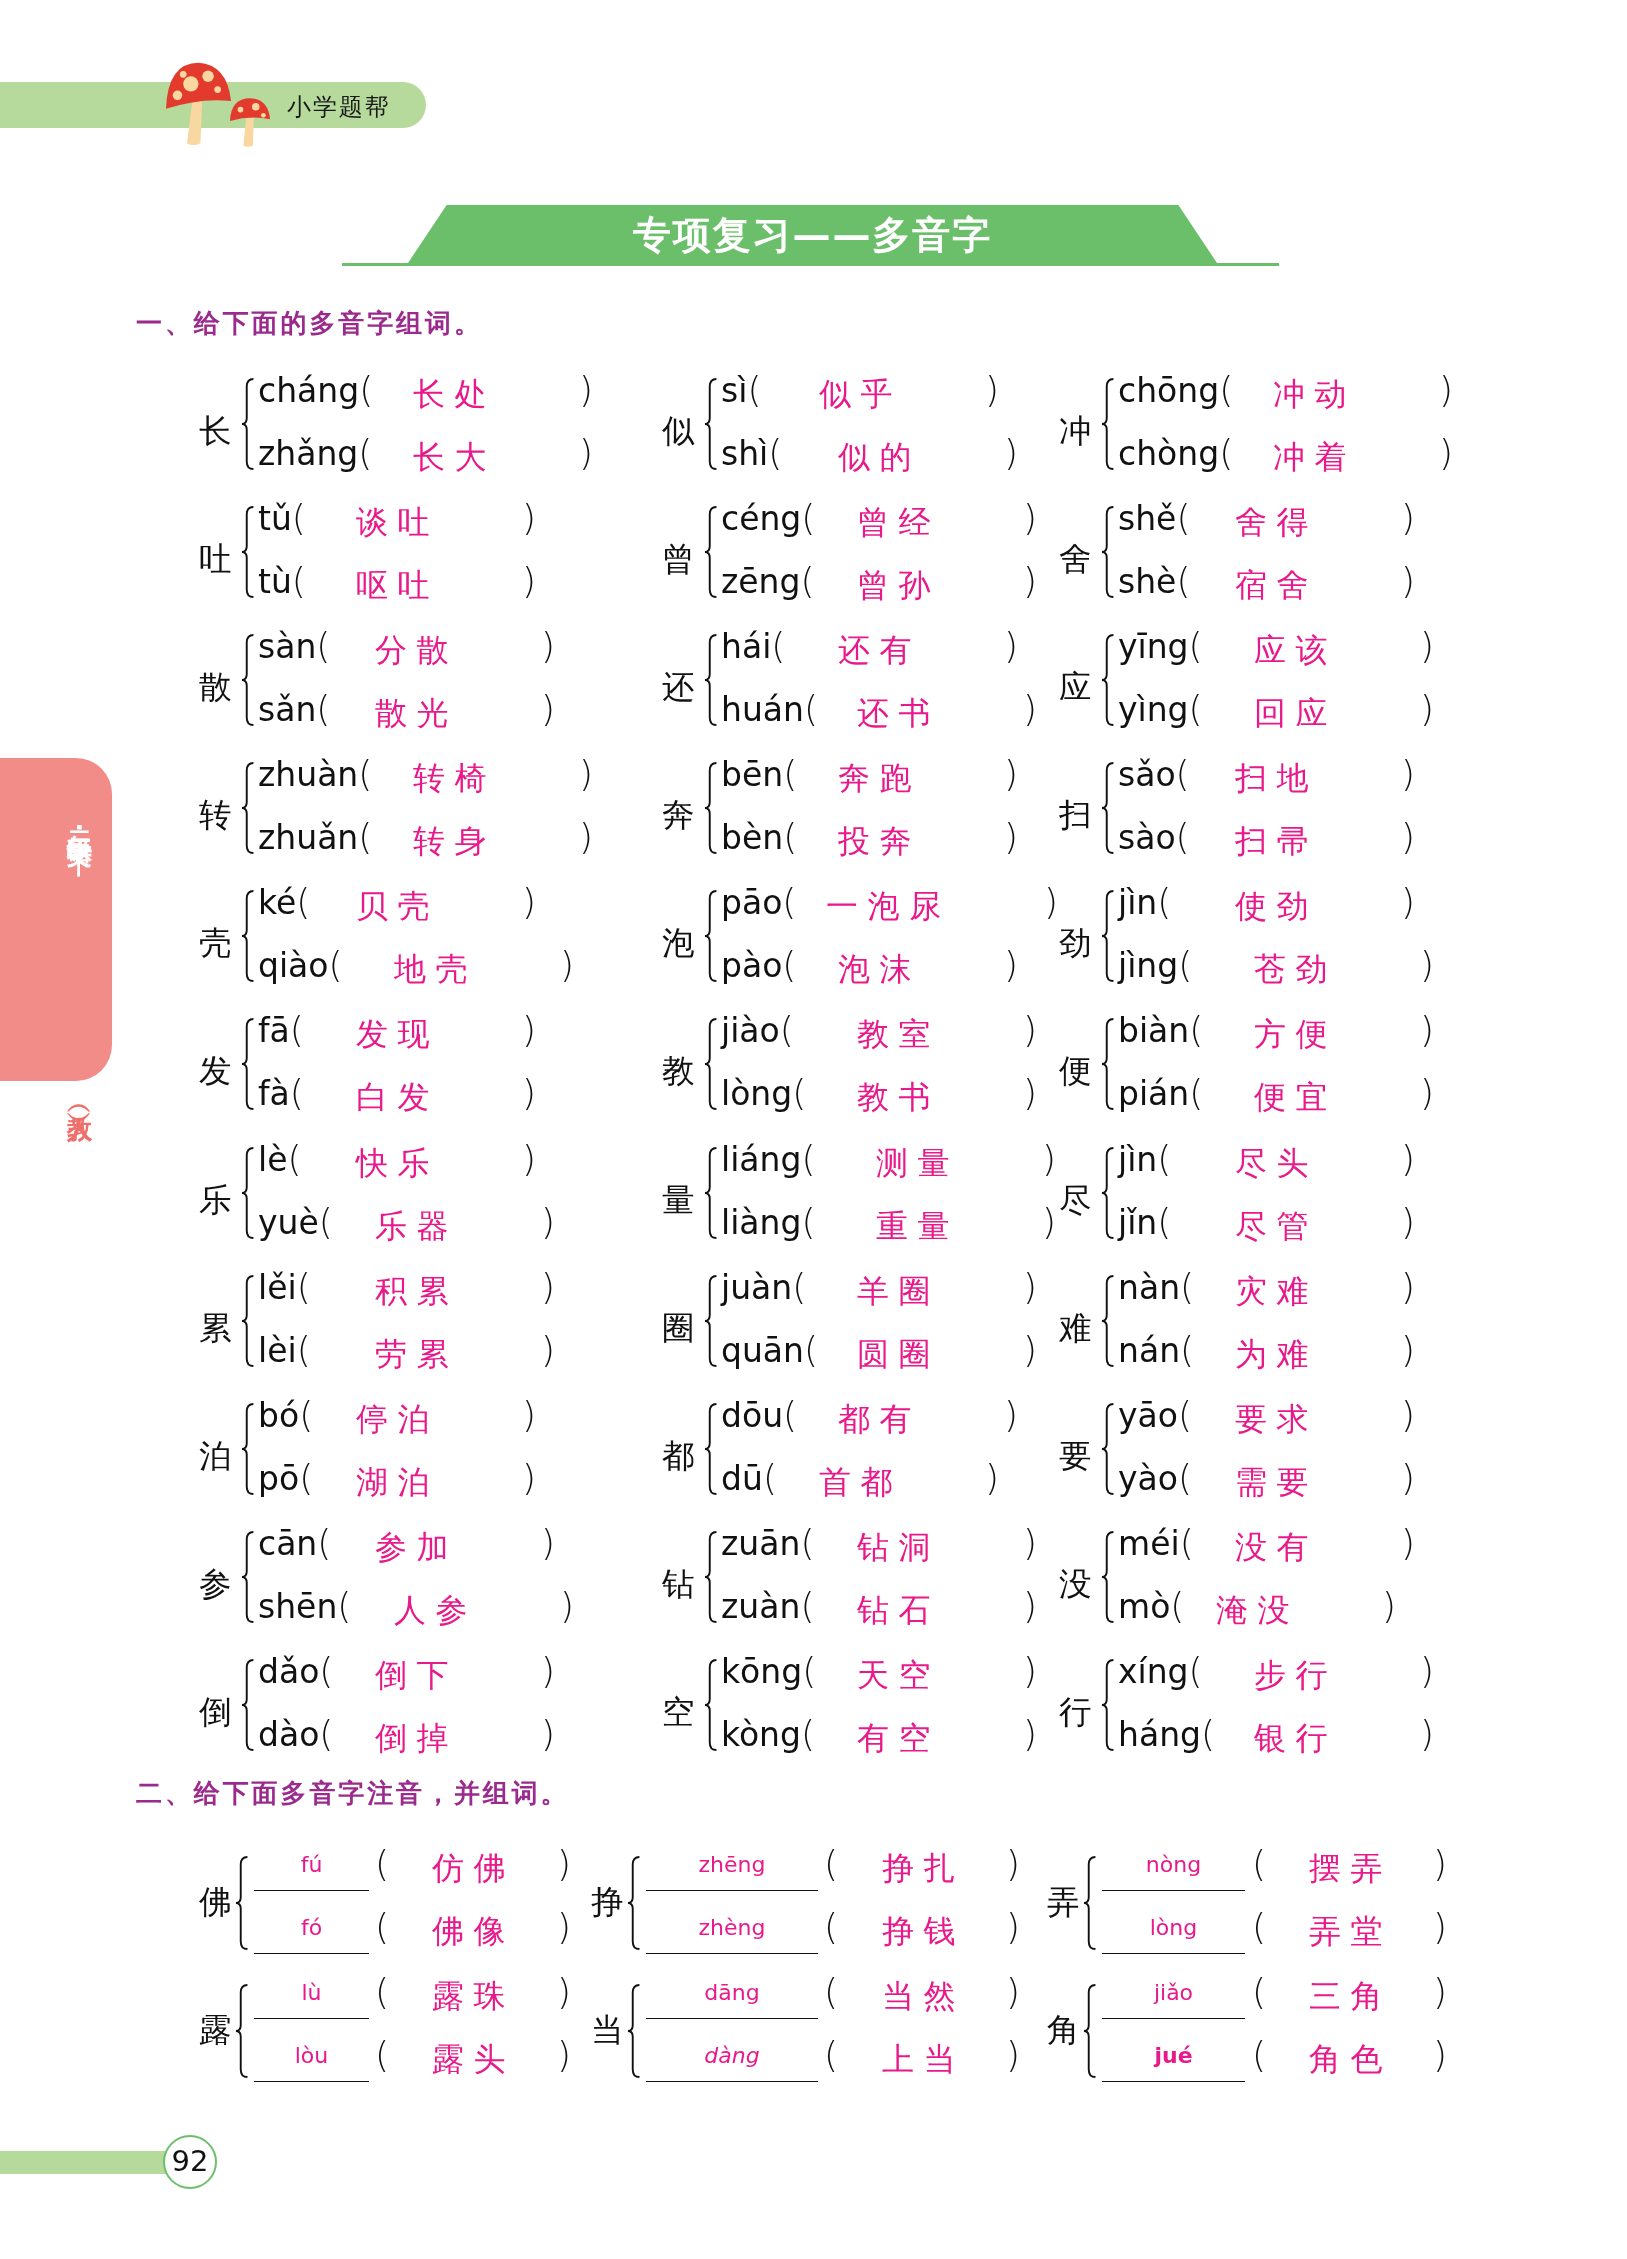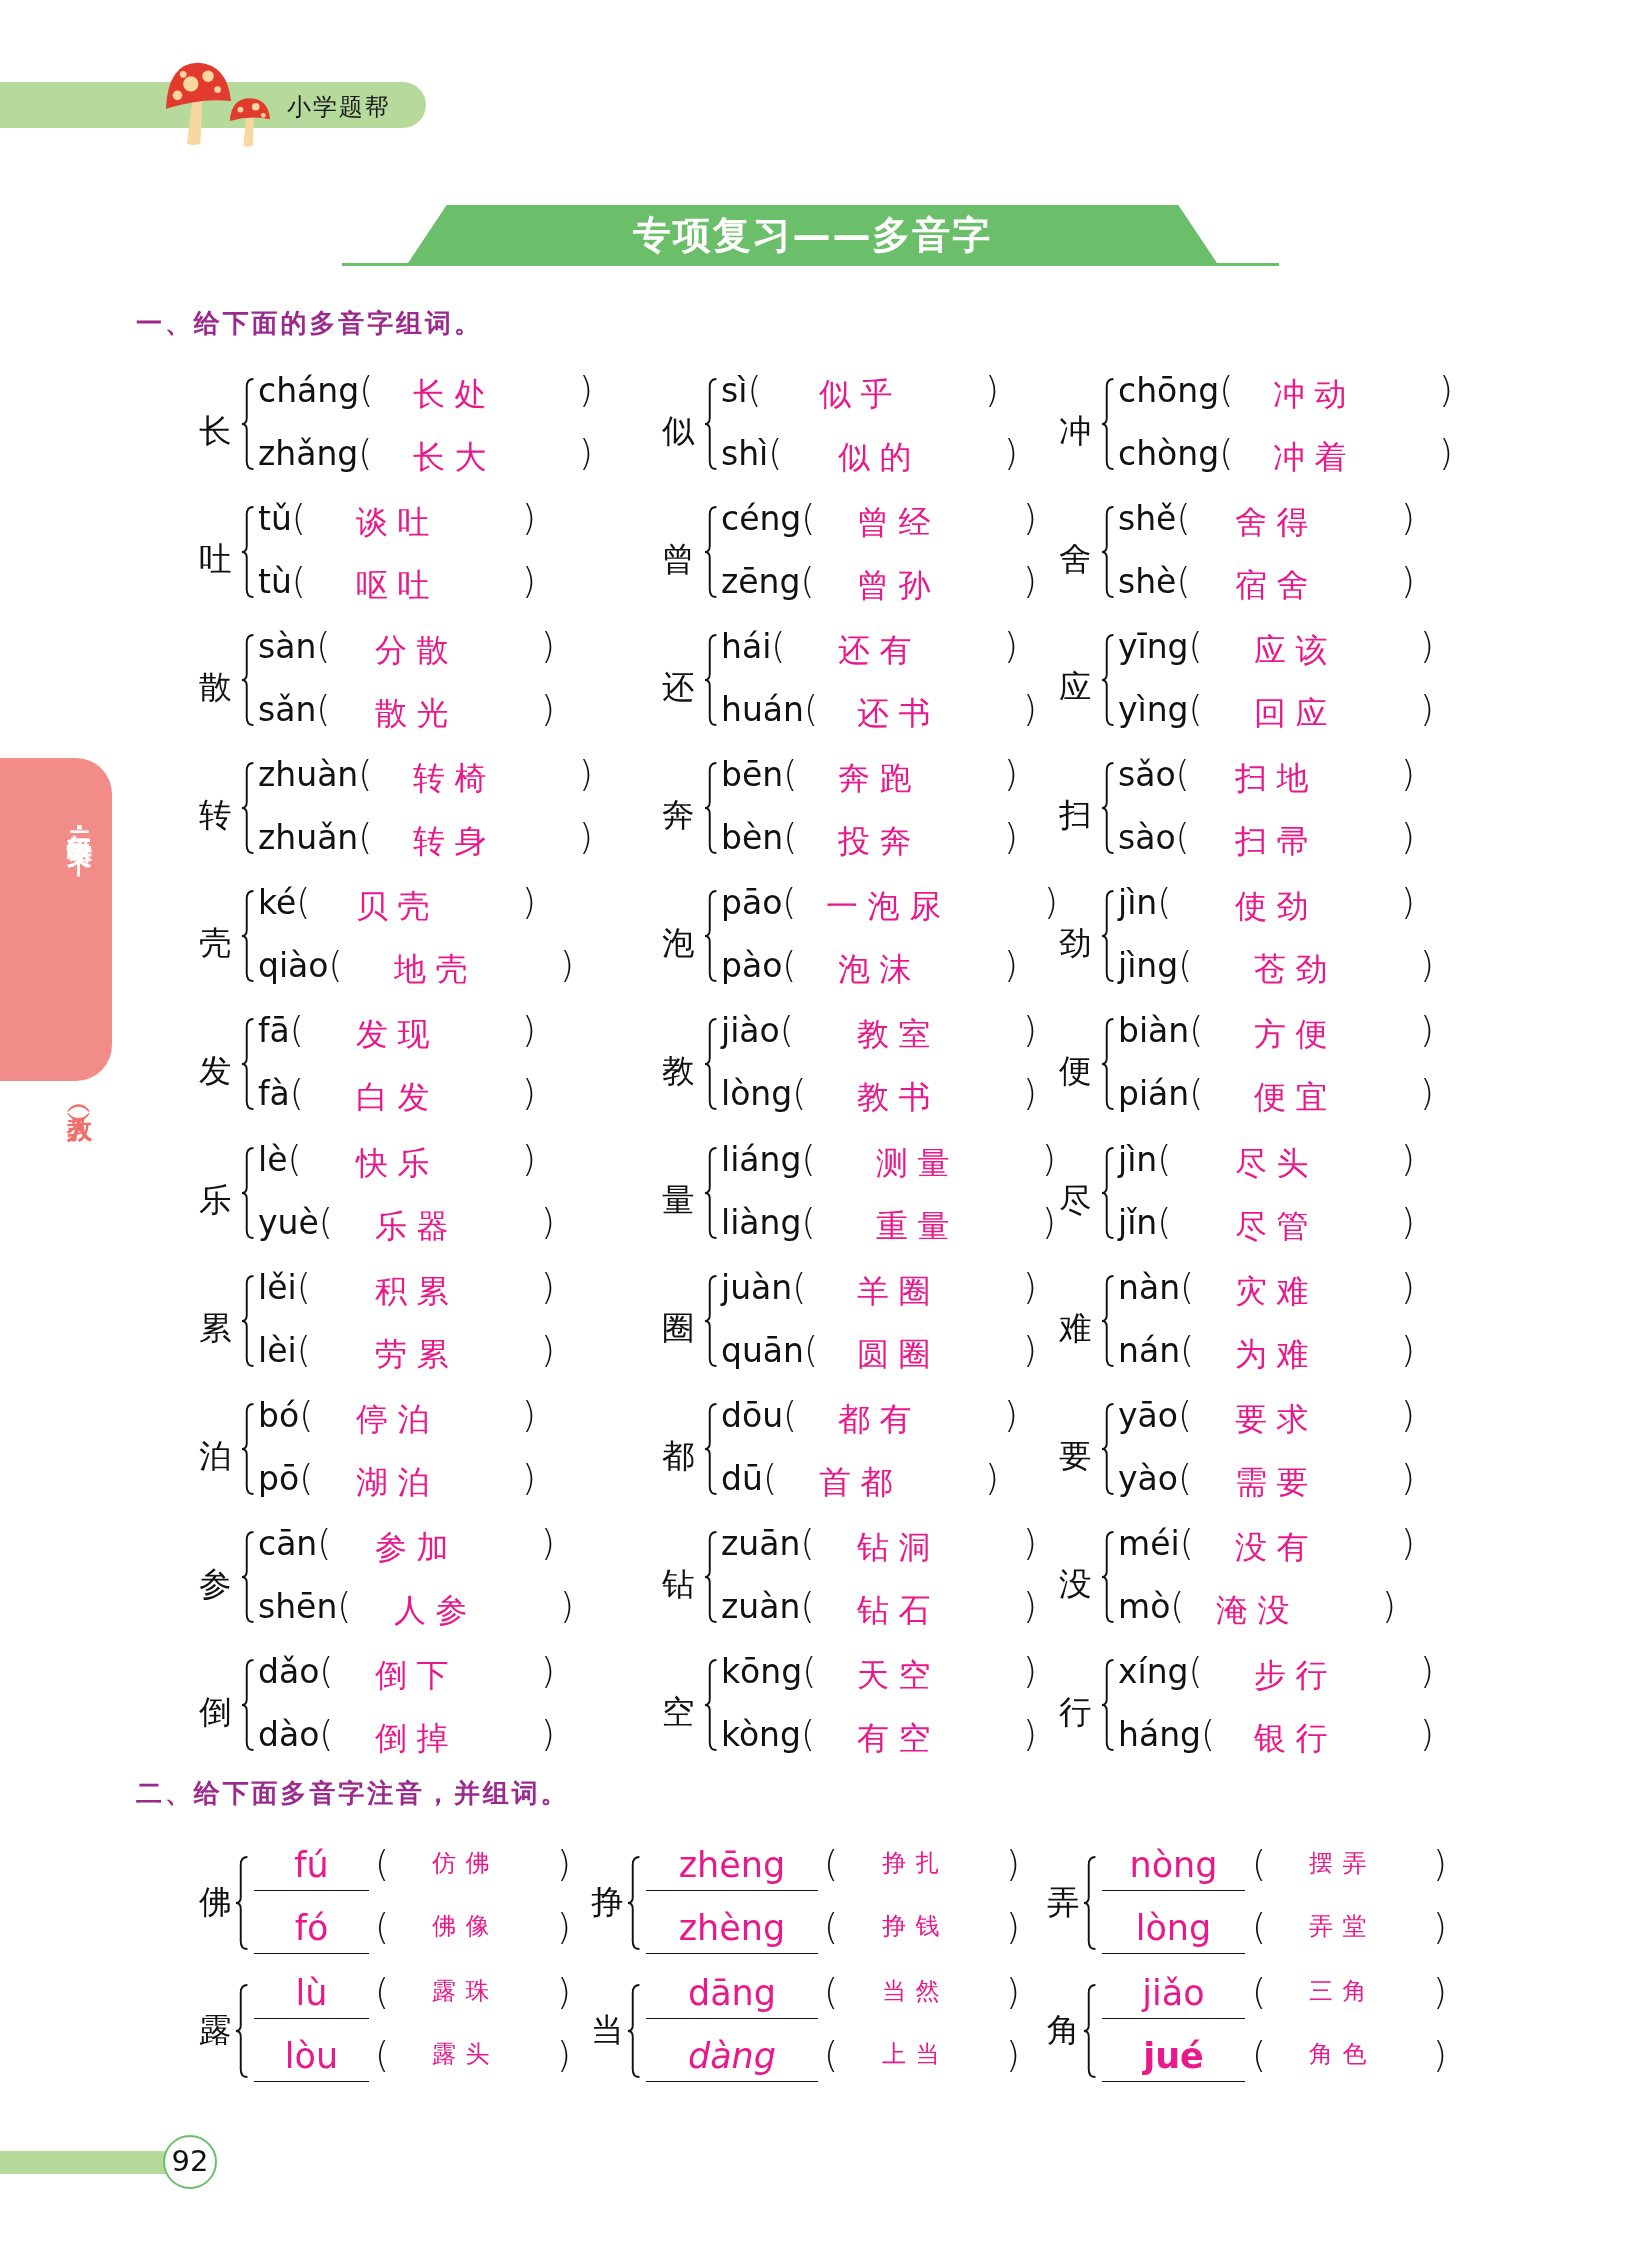--- a/index.html
+++ b/index.html
@@ -66,23 +66,23 @@
   .word {
     position: absolute; font-size: 32px; color: #e8198a; font-family: "DejaVu Serif", serif; letter-spacing: 9.6px; top: 3.8px;
   }
   .close { position: absolute; top: 0; font-size: 36px; color: #111; font-weight: 200; }
 
   
   .g2 { position: absolute; height: 128px; }
   .g2 .char { position: absolute; left: 0; top: 38px; font-size: 32.5px; font-family: "DejaVu Serif", serif; }
   .g2 .brace { position: absolute; left: 36px; top: 11.5px; width: 13.4px; height: 96px; }
   .g2 .blank { position: absolute; height: 48px; border-bottom: 1.9px solid #111; text-align: center; }
-  .g2 .blank span { font-size: 35px; color: #e8198a; line-height: 44px; }
+  .g2 .blank span { font-size: 22px; color: #e8198a; line-height: 44px; }
   .g2 .op { position: absolute; font-size: 36px; font-weight: 200; }
-  .g2 .w { position: absolute; font-size: 24px; color: #e8198a; font-family: "DejaVu Serif", serif; letter-spacing: 9.6px; }
+  .g2 .w { position: absolute; font-size: 32px; color: #e8198a; font-family: "DejaVu Serif", serif; letter-spacing: 9.6px; }
 
   
   .footer-bar { position: absolute; left: 0; top: 2151px; width: 177px; height: 23px; background: #b6da9c; }
   .page-circle {
     position: absolute; left: 163px; top: 2135px; width: 54px; height: 54px; border-radius: 50%;
     border: 2.9px solid #6cbf6a; background: #fff; text-align: center; line-height: 48px; font-size: 29px; color: #111;
   }
 </style>
 </head>
 <body>

